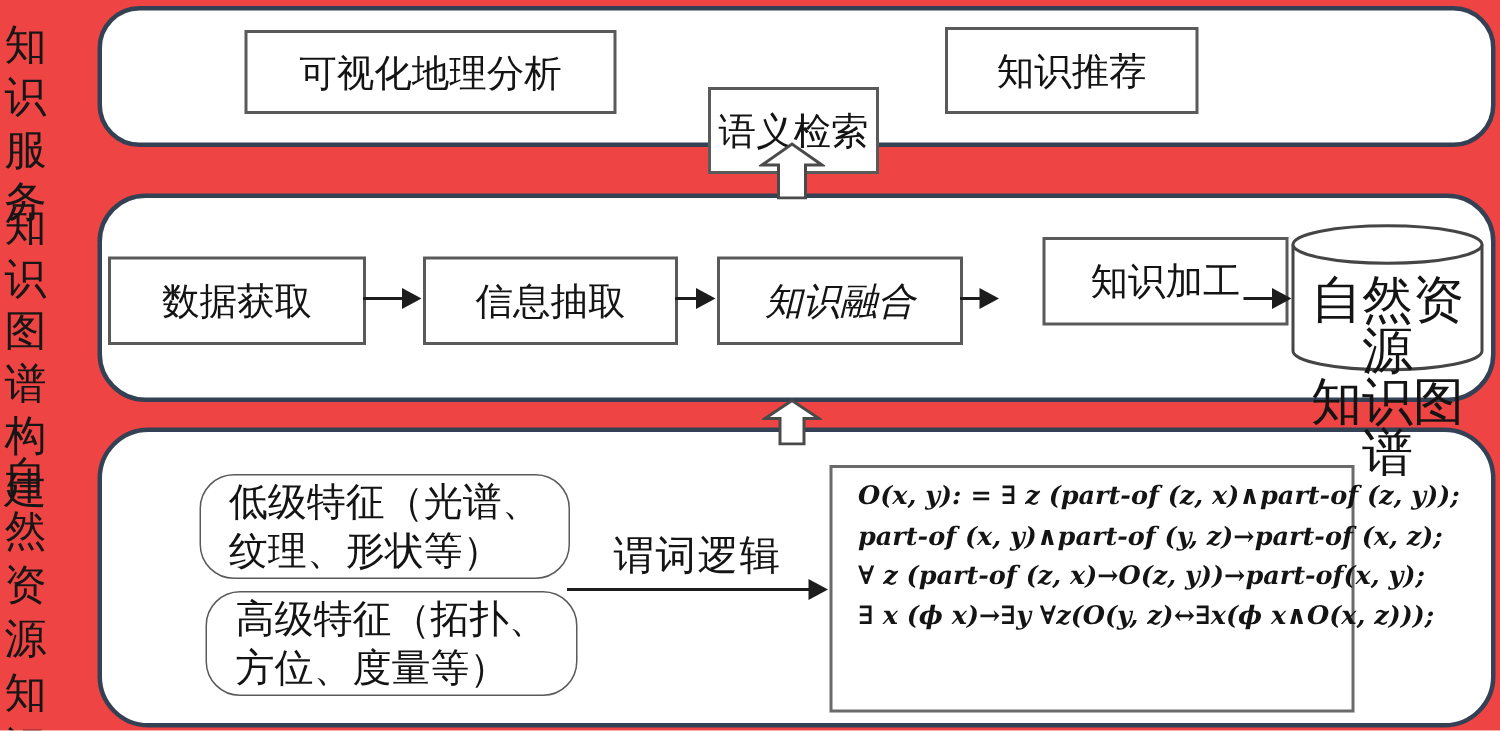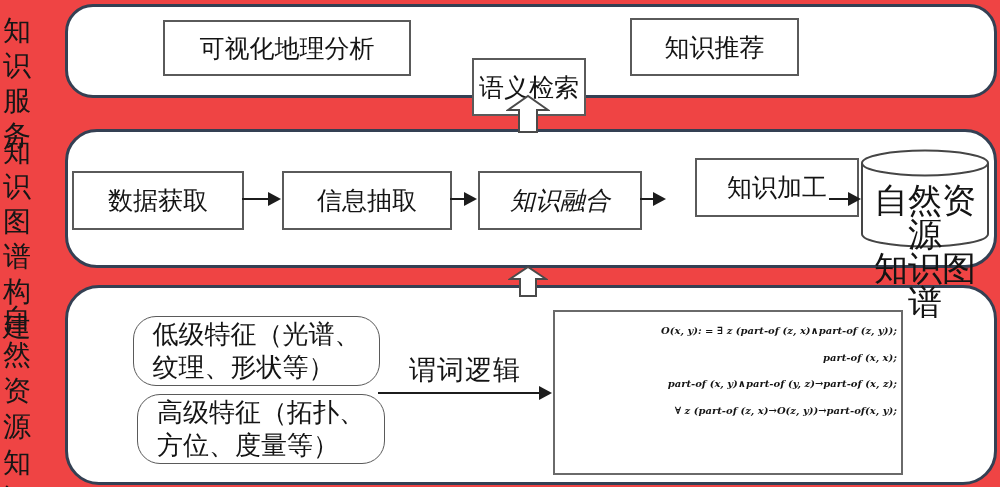--- a/index.html
+++ b/index.html
@@ -38,21 +38,21 @@
   .pred-label{
     position:absolute;font-size:27px;color:#141414;letter-spacing:1px;
   }
   .formula-box{
     position:absolute;background:#fff;border:2px solid #6a6a6a;
     padding:6px 4px 4px 17px;box-sizing:border-box;
   }
   .formula-line{
     font-family:"DejaVu Serif","Liberation Serif",serif;
     font-style:italic;font-weight:bold;
-    font-size:10px;line-height:26.5px;color:#141414;white-space:nowrap;text-align:right;
+    font-size:17px;line-height:26.5px;color:#141414;white-space:nowrap;
   }
 </style>
 </head>
 <body>
 
 <div class="stage">
 
   <div class="side-label" style="left:3px;top:13px;width:58px;">知识
 服务</div>
   <div class="side-label" style="left:3px;top:134px;width:58px;">知识
@@ -101,18 +101,18 @@
   <div class="box thin feature-box preline" style="left:133px;top:316px;width:245px;height:68px;">低级特征（光谱、
 纹理、形状等）</div>
   <div class="box thin feature-box preline" style="left:137px;top:394px;width:246px;height:68px;">高级特征（拓扑、
 方位、度量等）</div>
 
   <div class="pred-label" style="left:409px;top:352px;">谓词逻辑</div>
   <div class="harrow" style="left:378px;top:392px;width:162px;"></div>
 
   <div class="formula-box" style="left:553px;top:310px;width:350px;height:165px;">
     <div class="formula-line">O(x, y): = ∃ z (part-of (z, x)∧part-of (z, y));</div>
-    <div class="formula-line">part-of (x, x);</div>
     <div class="formula-line">part-of (x, y)∧part-of (y, z)→part-of (x, z);</div>
     <div class="formula-line">∀ z (part-of (z, x)→O(z, y))→part-of(x, y);</div>
+    <div class="formula-line">∃ x (ϕ x)→∃y ∀z(O(y, z)↔∃x(ϕ x∧O(x, z)));</div>
   </div>
 
 </div>
 
 </body></html>

